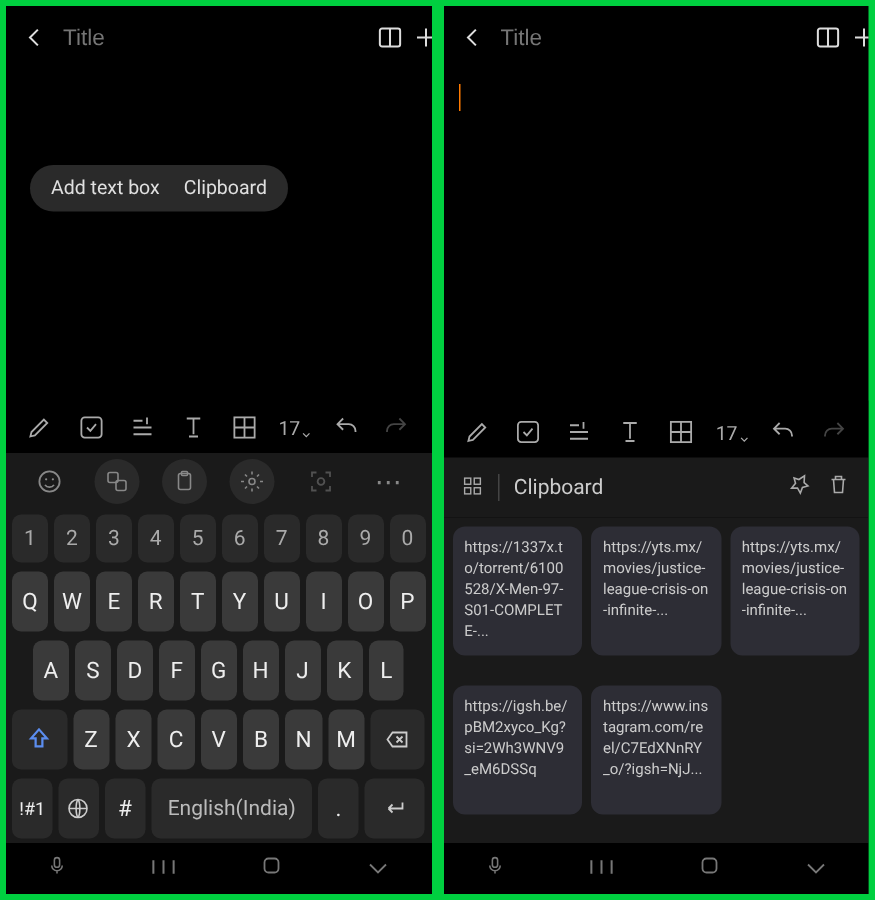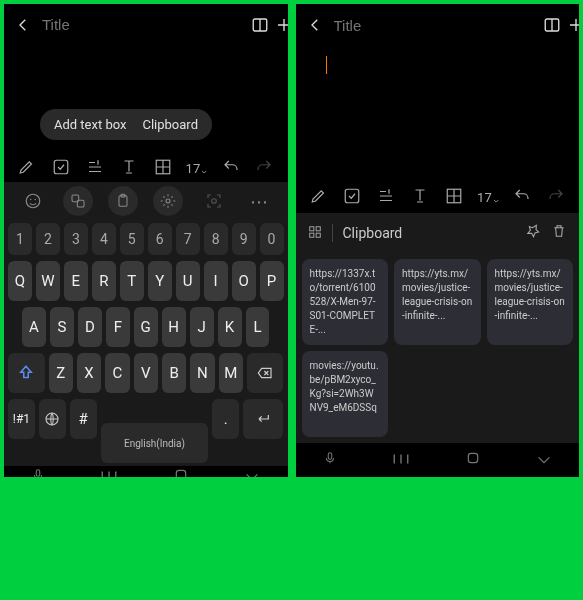--- a/index.html
+++ b/index.html
@@ -11,21 +11,21 @@
     display: flex;
     gap: 8px;
     padding: 4px;
   }
   .screen {
     background: #000;
     flex: 1;
     display: flex;
     flex-direction: column;
     overflow: hidden;
-    height: 473px;
+    height: 592px;
   }
   .header {
     display: flex;
     align-items: center;
     padding: 8px 10px;
     gap: 6px;
     height: 42px;
   }
   .header .title-input {
     flex: 1;
@@ -41,21 +41,20 @@
     display: flex;
     align-items: center;
     justify-content: center;
     color: #ddd;
   }
   .header .hicon svg { stroke: #ddd; fill: none; stroke-width: 1.8; }
   .content {
     flex: 1;
     position: relative;
     padding: 8px;
-    margin-left: 20px;
   }
   .cursor {
     width: 1px;
     height: 18px;
     background: #ff7a00;
     position: absolute;
     left: 10px;
     top: 10px;
   }
   .pill-row {
@@ -108,21 +107,21 @@
     height: 40px;
     border-radius: 6px;
     display: flex;
     align-items: center;
     justify-content: center;
     font-size: 15px;
   }
   .num-row .key { background:#2a2a2a; color:#aaa; font-size:14px; height:32px;}
   .key.dark { background:#2a2a2a; }
   .key.shift svg { stroke:#5b8def; fill:none; stroke-width:2;}
-  .key.space { flex: 4; font-size: 10px; color:#bbb;margin-top:24px;}
+  .key.space { flex: 4; font-size: 14px; color:#bbb;}
   .key.wide { flex: 1.5; }
   .key-row.indent { padding-left: 18px; padding-right: 18px; }
   .clipboard-header {
     display:flex; align-items:center;
     padding: 8px 12px;
     background:#1a1a1a;
     height: 40px;
     gap: 10px;
   }
   .clipboard-header .lbl { flex:1; color:#ccc; font-size:14px; }
@@ -436,21 +435,22 @@
           <path d="M12 2l3 6 5 1-4 4 1 6-5-3-5 3 1-6-4-4 5-1 3-6z" transform="rotate(30 12 12)"></path>
         </svg></div>
     <div><svg width="16" height="16" viewBox="0 0 24 24">
           <path d="M5 7h14M9 7V4h6v3M7 7l1 13h8l1-13"></path>
         </svg></div>
   </div>
   <div class="clip-grid">
     <div class="clip-item">https://1337x.to/torrent/6100528/X-Men-97-S01-COMPLETE-...</div>
     <div class="clip-item">https://yts.mx/movies/justice-league-crisis-on-infinite-...</div>
     <div class="clip-item">https://yts.mx/movies/justice-league-crisis-on-infinite-...</div>
-    <div class="clip-item">movies://youtu.be/pBM2xyco_Kg?si=2Wh3WNV9_eM6DSSq</div>
+    <div class="clip-item">https://igsh.be/pBM2xyco_Kg?si=2Wh3WNV9_eM6DSSq</div>
+    <div class="clip-item">https://www.instagram.com/reel/C7EdXNnRY_o/?igsh=NjJ...</div>
   </div>
   <div class="nav-bar">
     <div class="nb"><svg width="14" height="18" viewBox="0 0 24 24">
           <rect x="9" y="3" width="6" height="11" rx="3"></rect>
           <path d="M6 12a6 6 0 0012 0M12 18v3"></path>
         </svg></div>
     <div class="nb"><svg width="18" height="14" viewBox="0 0 24 18">
           <path d="M3 3v12M12 3v12M21 3v12"></path>
         </svg></div>
     <div class="nb"><svg width="16" height="16" viewBox="0 0 24 24">

